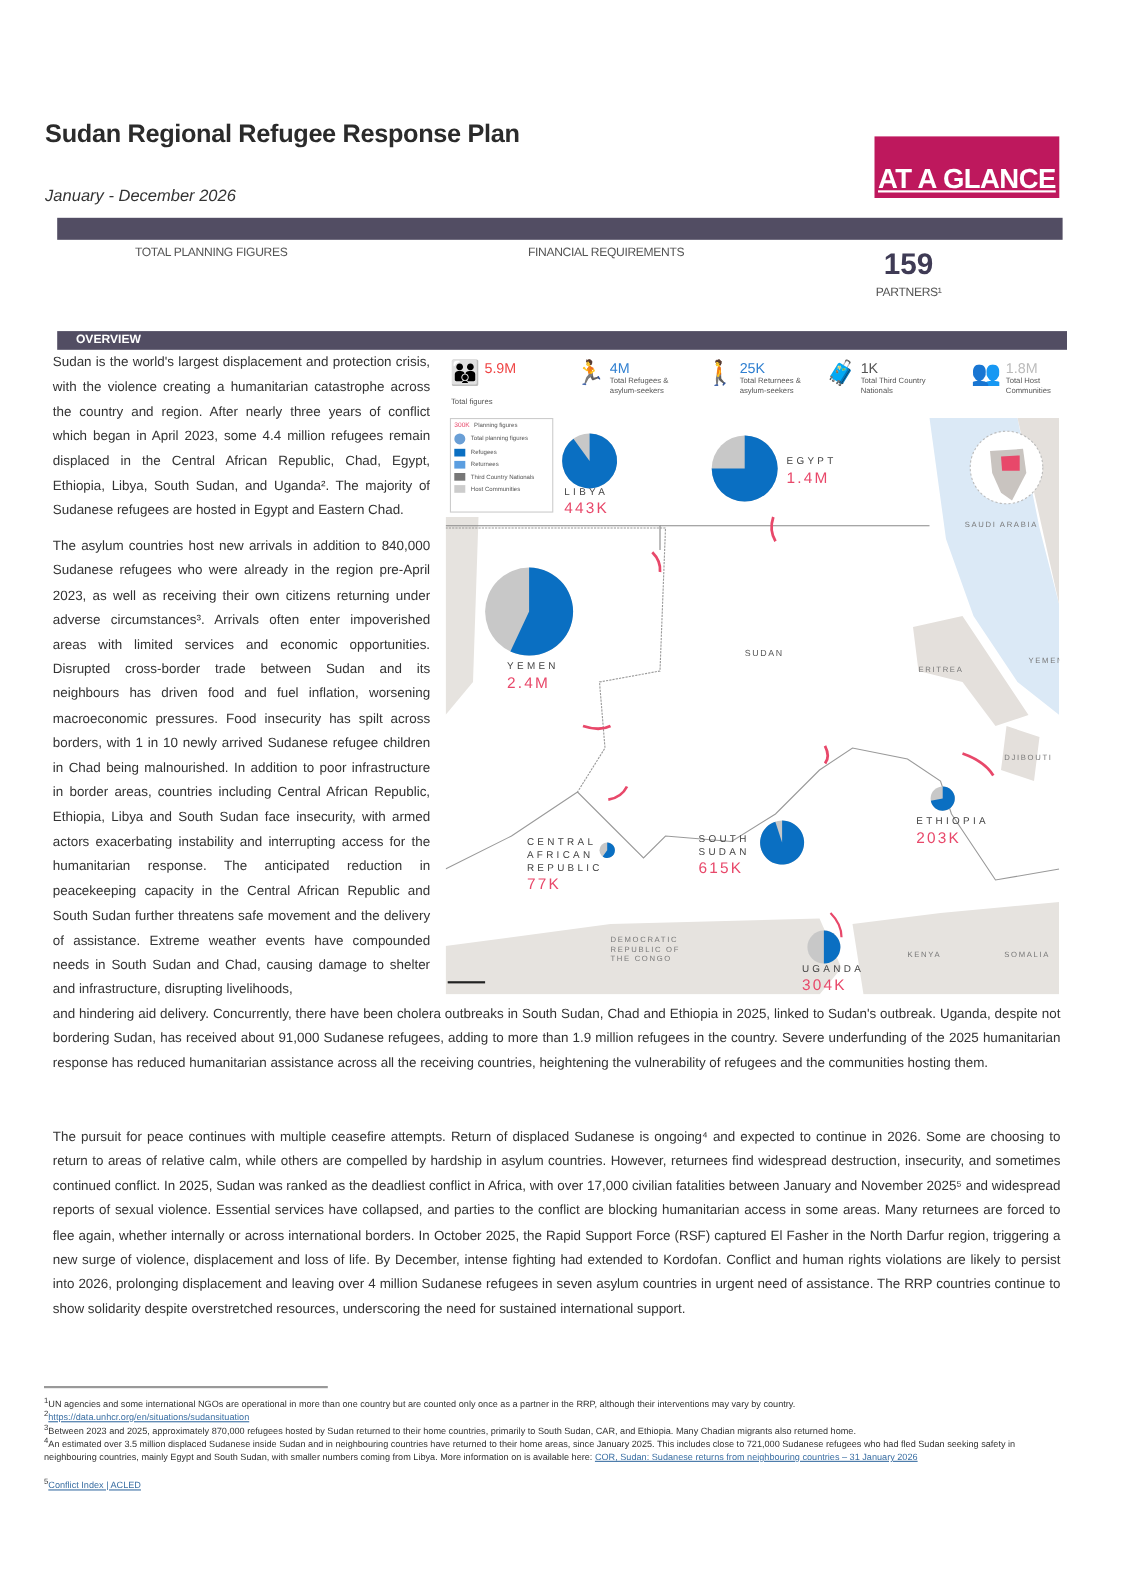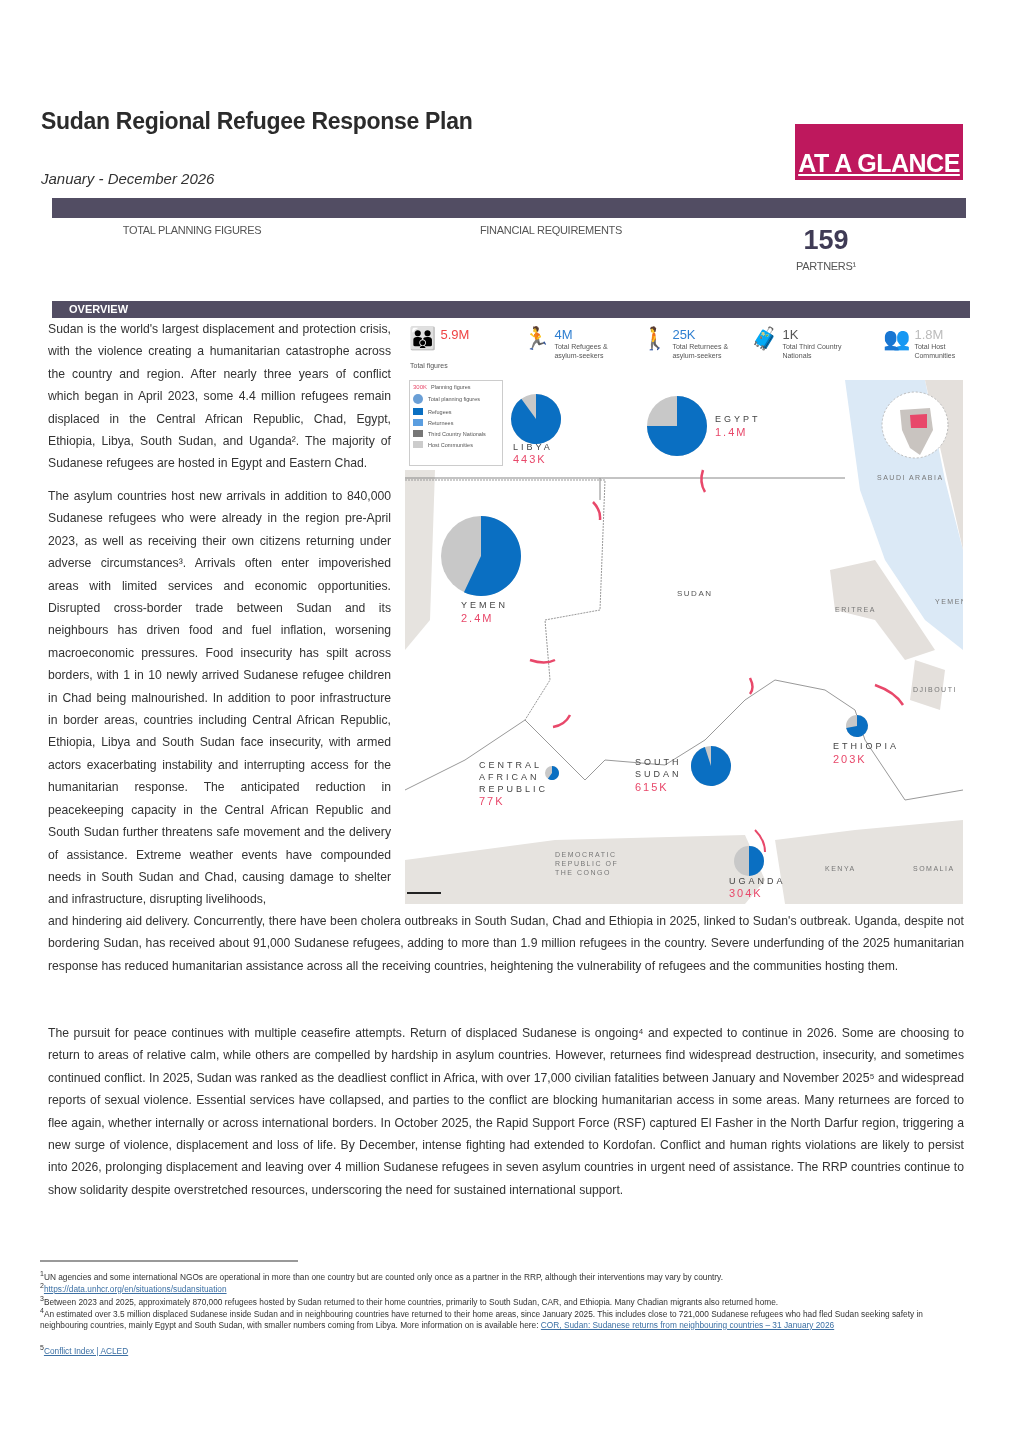--- a/index.html
+++ b/index.html
@@ -25,21 +25,21 @@
   #p2 { left: 48px; top: 485px; width: 343px; }
   #p2cont { left: 48px; top: 910px; width: 916px; }
   #p3 { left: 48px; top: 1022px; width: 916px; }
   
   #map { left: 405px; top: 320px; width: 558px; height: 584px; overflow: hidden; }
   .stat { position: absolute; top: 8px; display: flex; align-items: flex-start; }
   .stat .ico { font-size: 22px; line-height: 22px; margin-right: 4px; }
   .stat .num { font-size: 13px; line-height: 14px; }
   .stat .desc { font-size: 7px; line-height: 9px; color: #555; width: 64px; }
   .maplabel { position: absolute; font-size: 9px; letter-spacing: 3px; color: #444; }
-  .mapval { position: absolute; font-size: 11px; letter-spacing: 2px; color: #e8486a; }
+  .mapval { position: absolute; font-size: 14px; letter-spacing: 2px; color: #e8486a; }
   .countrylab { position: absolute; font-size: 7px; letter-spacing: 1.5px; color: #777; }
   #footrule { left: 40px; top: 1260px; width: 258px; height: 2px; background: #999; }
   .fn { position: absolute; left: 40px; font-size: 8.3px; line-height: 11px; color: #333; width: 890px; }
   .fn a, .lnk { color: #3b6fa3; text-decoration: underline; }
   sup { font-size: 7px; }
 </style>
 </head>
 <body>
 
 <div id="title" class="abs">Sudan Regional Refugee Response Plan</div>

